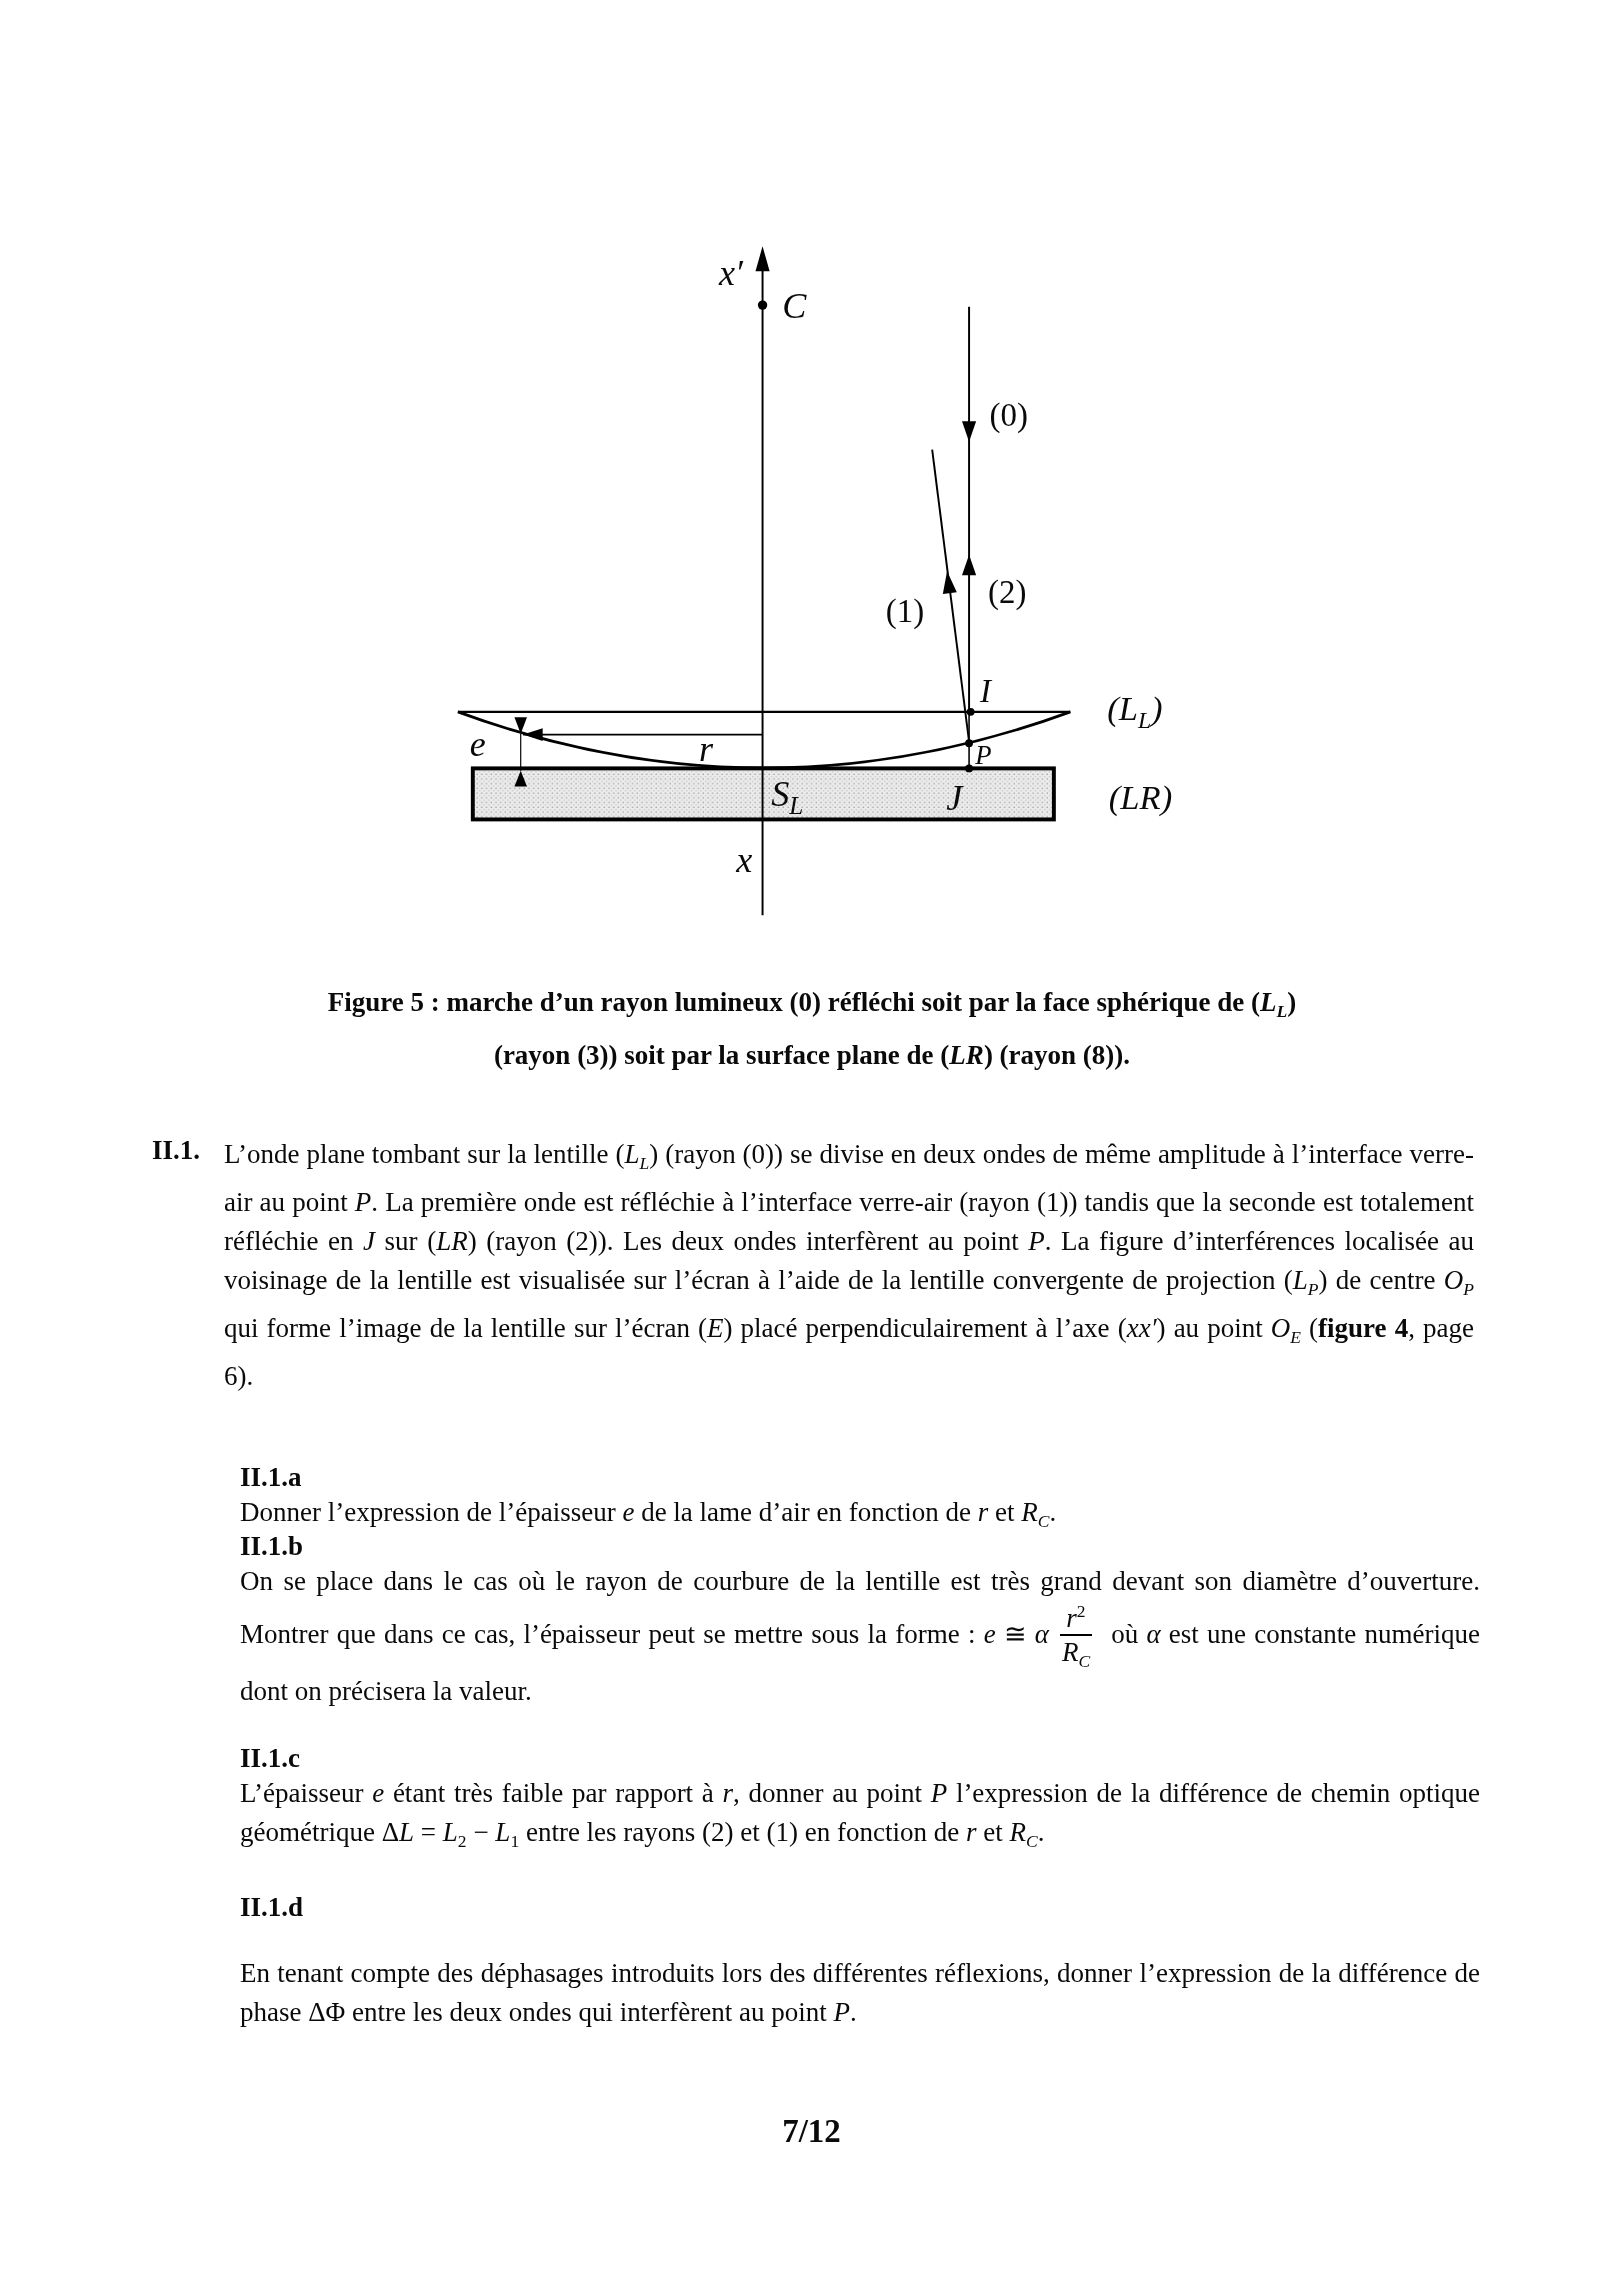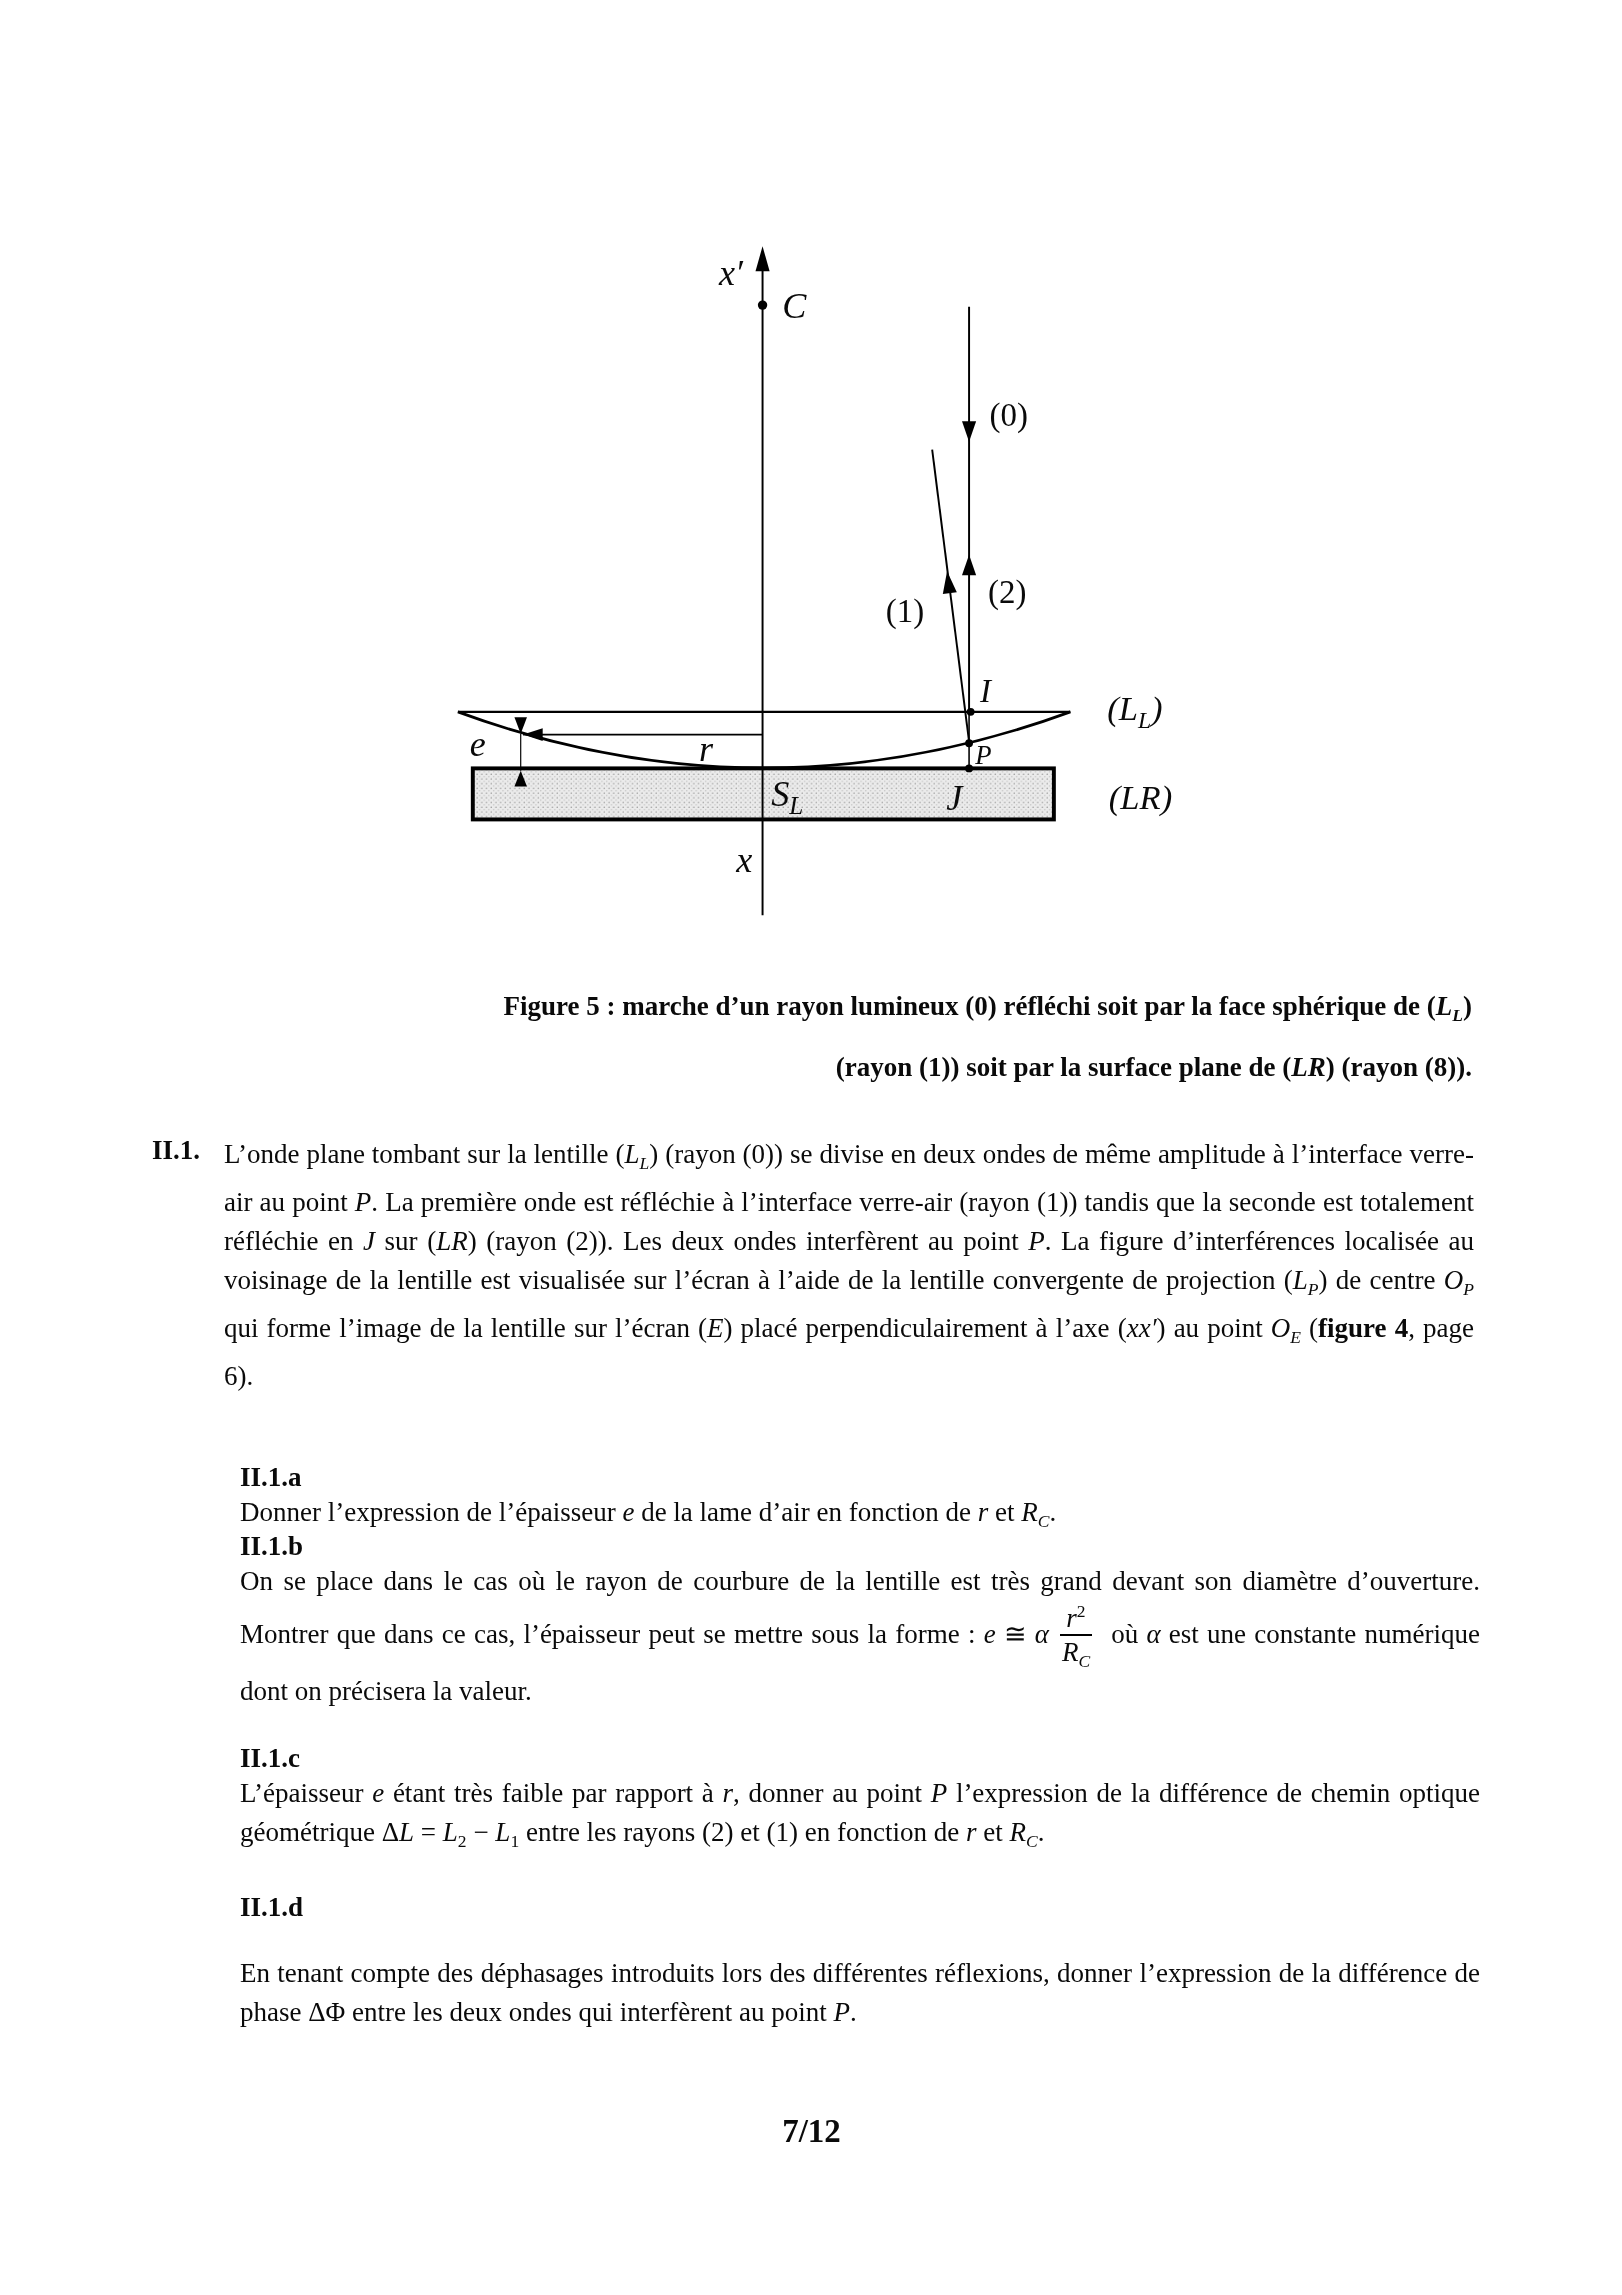--- a/index.html
+++ b/index.html
@@ -14,21 +14,21 @@
   }
   .abs{position:absolute;}
   
   .sg-i{font-style:italic;}
   .sg-b{font-weight:bold;}
   .sg-sub{font-size:0.65em;vertical-align:-0.35em;}
   .sg-isub{font-size:0.65em;vertical-align:-0.35em;font-style:italic;}
   
   .caption{
     left:152px;top:980px;width:1320px;
-    text-align:right;font-weight:bold;line-height:52px;
+    text-align:center;font-weight:bold;line-height:44px;
   }
   
   .block{display:flex;align-items:flex-start;}
   .blk-label{font-weight:bold;flex:0 0 auto;}
   .blk-text{flex:1 1 auto;text-align:justify;line-height:39px;}
   .sec{left:152px;top:1135px;width:1322px;}
   .sec .blk-label{width:72px;}
   .q{left:240px;width:1240px;flex-direction:column;}
   .q .blk-label{width:110px;}
   .q-a{top:1462px;}
@@ -101,21 +101,21 @@
     <text x="982" y="1026" font-size="46" class="svg-it"><tspan>S</tspan><tspan dy="10" font-size="32">L</tspan></text>
     <text x="598" y="962" font-size="46" class="svg-it">e</text>
     <text x="890" y="968" font-size="46" class="svg-it">r</text>
     <text x="1410" y="916" font-size="44" class="svg-it"><tspan>(L</tspan><tspan dy="10" font-size="30">L</tspan><tspan dy="-10" font-size="44">)</tspan></text>
     <text x="1412" y="1030" font-size="44" class="svg-it">(LR)</text>
     <text x="958" y="1110" font-size="46" text-anchor="end" class="svg-it">x</text>
   </svg>
 
   <div class="abs caption">
     <div><span>Figure 5 : marche d’un rayon lumineux (0) réfléchi soit par la face sphérique de (</span><span class="sg-i">L</span><span class="sg-isub">L</span><span>)</span></div>
-    <div><span>(rayon (1)) soit par la surface plane de (</span><span class="sg-i">LR</span><span>) (rayon (8)).</span></div>
+    <div><span>(rayon (3)) soit par la surface plane de (</span><span class="sg-i">LR</span><span>) (rayon (8)).</span></div>
   </div>
 
   <div class="abs block sec">
     <div class="blk-label">II.1.</div>
     <div class="blk-text"><span>L’onde plane tombant sur la lentille (</span><span class="sg-i">L</span><span class="sg-isub">L</span><span>) (rayon (0)) se divise en deux ondes de même amplitude à l’interface verre-air au point </span><span class="sg-i">P</span><span>. La première onde est réfléchie à l’interface verre-air (rayon (1)) tandis que la seconde est totalement réfléchie en </span><span class="sg-i">J</span><span> sur (</span><span class="sg-i">LR</span><span>) (rayon (2)). Les deux ondes interfèrent au point </span><span class="sg-i">P</span><span>. La figure d’interférences localisée au voisinage de la lentille est visualisée sur l’écran à l’aide de la lentille convergente de projection (</span><span class="sg-i">L</span><span class="sg-isub">P</span><span>) de centre </span><span class="sg-i">O</span><span class="sg-isub">P</span><span> qui forme l’image de la lentille sur l’écran (</span><span class="sg-i">E</span><span>) placé perpendiculairement à l’axe (</span><span class="sg-i">xx′</span><span>) au point </span><span class="sg-i">O</span><span class="sg-isub">E</span><span> (</span><span class="sg-b">figure 4</span><span>, page 6).</span></div>
   </div>
 
   <div class="abs block q q-a">
     <div class="blk-label">II.1.a</div>
     <div class="blk-text"><span>Donner l’expression de l’épaisseur </span><span class="sg-i">e</span><span> de la lame d’air en fonction de </span><span class="sg-i">r</span><span> et </span><span class="sg-i">R</span><span class="sg-isub">C</span><span>.</span></div>

